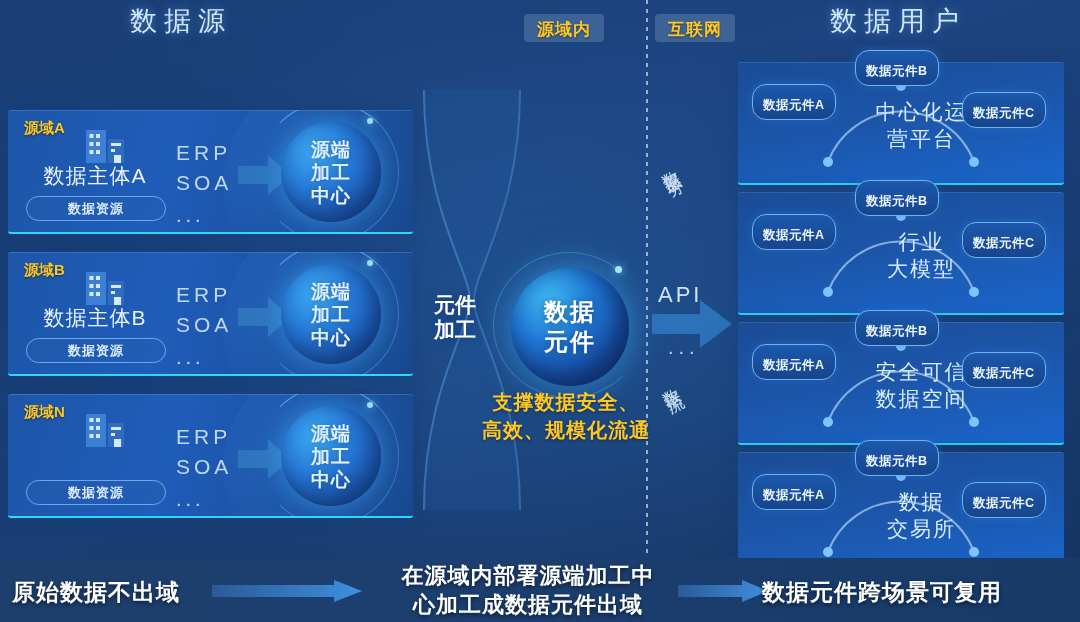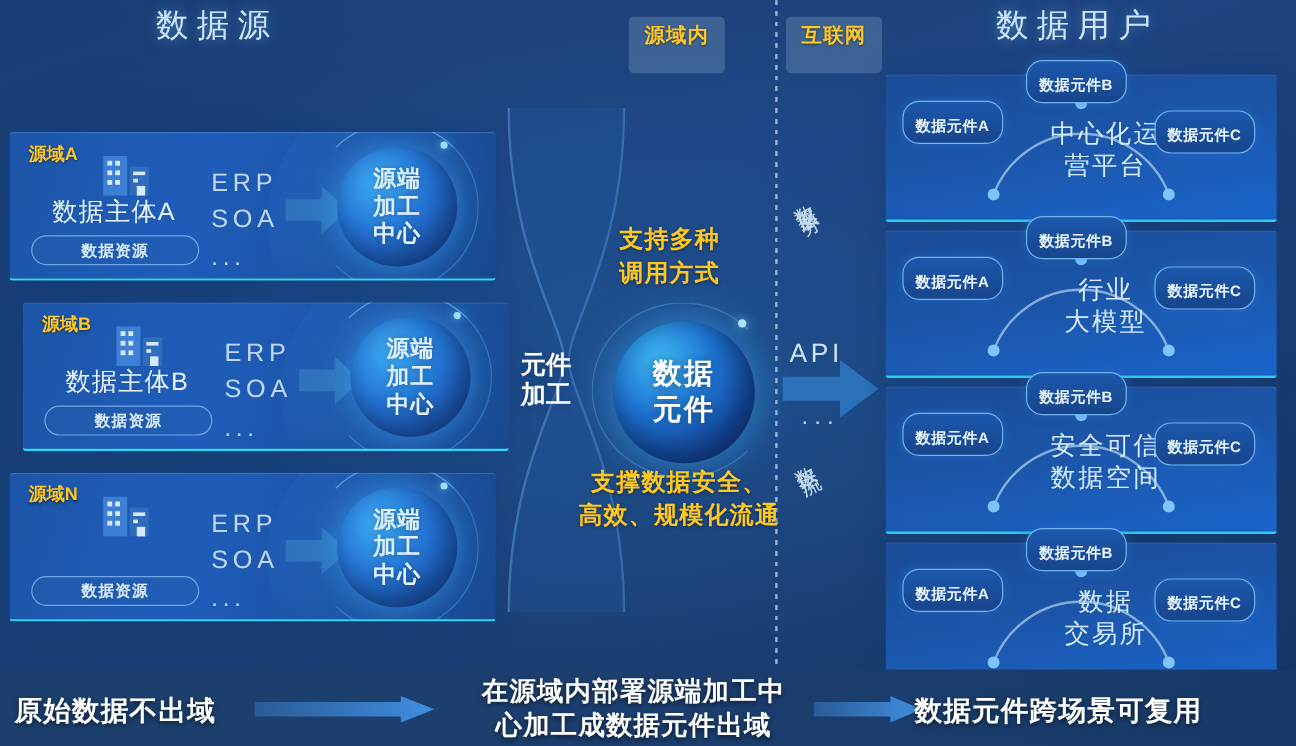--- a/index.html
+++ b/index.html
@@ -25,21 +25,21 @@
     position:absolute; color:#cfe6ff; font-size:27px; letter-spacing:7px;
     font-weight:400; text-shadow:0 0 10px rgba(120,190,255,.5);
     white-space:nowrap;
   }
   #title-src { left:130px; top:3px; }
   #title-usr { left:830px; top:3px; }
 
   .zone-tag {
     position:absolute; top:14px;
     background:rgba(90,125,170,.55);
-    border-radius:4px; padding:4px 13px 20px;
+    border-radius:4px; padding:4px 13px 1px;
     color:#ffc721; font-size:17px; font-weight:bold; letter-spacing:1px;
     white-space:nowrap;
     text-shadow:0 1px 2px rgba(0,0,0,.45);
   }
   #tag-inner { left:524px; }
   #tag-net   { left:655px; }
 
   #divider {
     position:absolute; left:646px; top:0; width:2px; height:600px;
     background:repeating-linear-gradient(to bottom,#c6d4e4 0 4px,transparent 4px 9px);
@@ -56,21 +56,21 @@
     overflow:hidden;
     padding-left:16px;
   }
   .src-card::after{
     content:""; position:absolute; right:-40px; top:-40px;
     width:230px; height:230px; border-radius:50%;
     background:radial-gradient(circle at 40% 40%, rgba(70,170,255,.22), rgba(70,170,255,0) 62%);
     pointer-events:none;
   }
   #src-a { top:110px; }
-  #src-b { top:252px;margin-left:11px; }
+  #src-b { top:252px; }
   #src-n { top:394px; }
 
   .src-label {
     position:absolute; left:16px; top:9px;
     color:#ffc721; font-size:15px; font-weight:bold; letter-spacing:0px;
     text-shadow:0 1px 2px rgba(0,0,0,.5);
   }
   .bldg-icon { position:absolute; left:76px; top:16px; }
   .subject-name {
     position:absolute; left:12px; top:52px; width:150px; text-align:center;
@@ -343,24 +343,20 @@
   <svg id="funnel" viewBox="0 0 120 420">
     <path d="M16 0 C16 120, 62 180, 62 210 C62 240, 16 300, 16 420" stroke="#5fa0e0" stroke-width="2" fill="none" opacity=".55"></path>
     <path d="M112 0 C112 120, 66 180, 66 210 C66 240, 112 300, 112 420" stroke="#5fa0e0" stroke-width="2" fill="none" opacity=".45"></path>
     <path d="M16 0 C16 120, 62 180, 62 210 C62 240, 16 300, 16 420 L112 420 C112 300, 66 240, 66 210 C66 180, 112 120, 112 0 Z" fill="rgba(35,90,160,.28)"></path>
   </svg>
   <div id="funnel-label">
     <span>元件</span><br>
     <span>加工</span>
   </div>
 
-  <div class="center-note" id="note-top">
-    <span>支持多种</span><br>
-    <span>调用方式</span>
-  </div>
 
   <div id="sphere-wrap">
     <div class="sph-ring"></div>
     <div class="sph-dot"></div>
     <div id="sphere">
       <span><b>数据</b><br>
             <b>元件</b></span>
     </div>
   </div>
 

